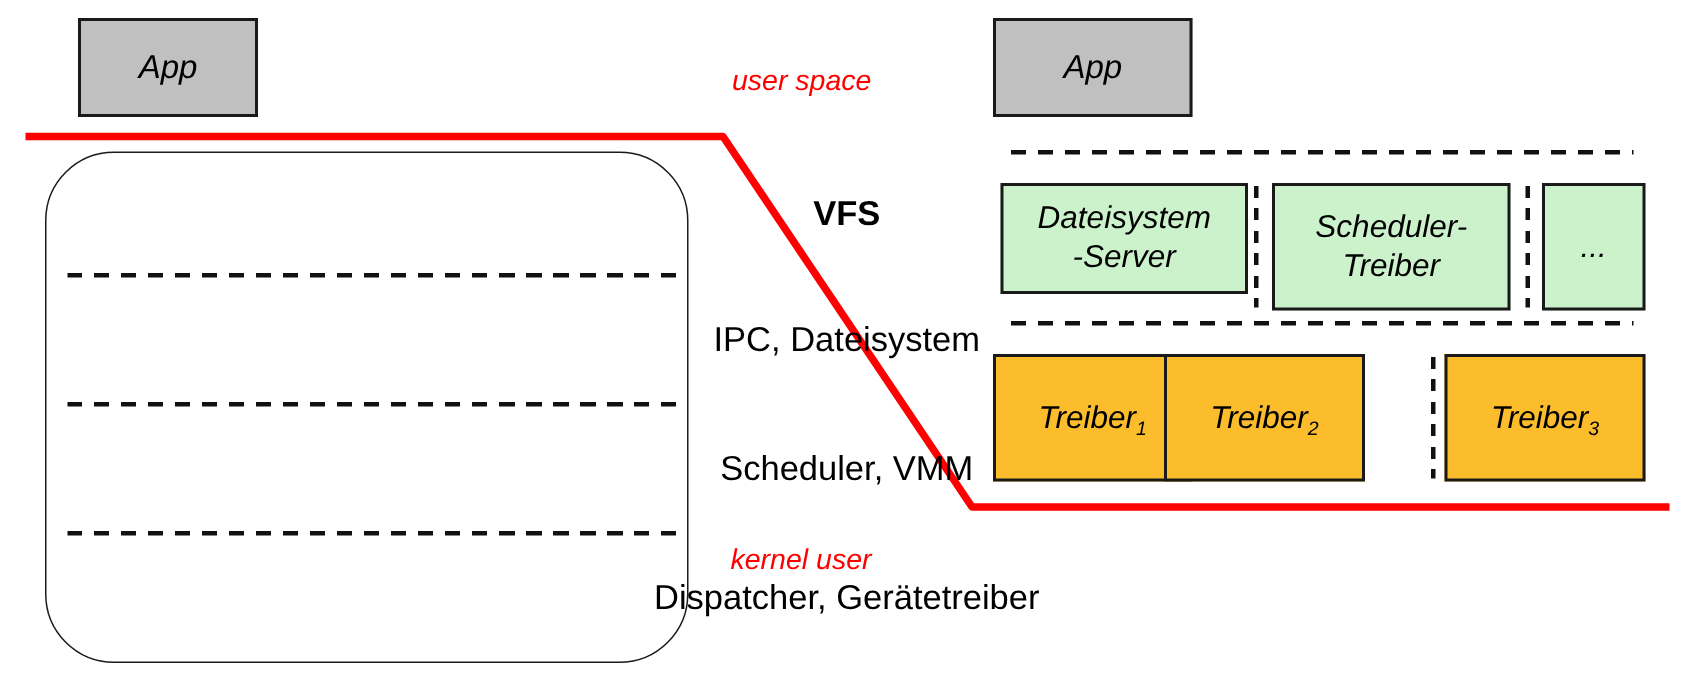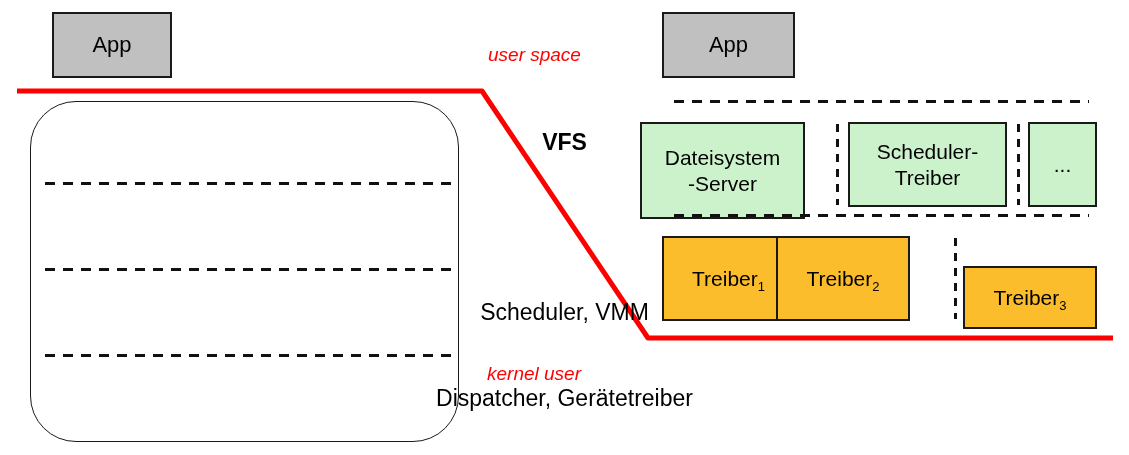--- a/index.html
+++ b/index.html
@@ -2,21 +2,21 @@
 <html><head>
 <meta charset="utf-8">
 <style>
   html,body { margin:0; padding:0; background:#ffffff; }
   #canvas {
     position:relative; width:1129px; height:455px; background:#ffffff;
     font-family:"Liberation Sans", sans-serif; color:#000; overflow:hidden;
   }
   .box {
     position:absolute; box-sizing:border-box; border:2px solid #1a1a1a;
-    display:flex; align-items:center; justify-content:center; text-align:center;
+    display:flex; align-items:center; justify-content:center; text-align:center;font-style:italic;
   }
   .app-box { background:#C0C0C0; font-size:22px; }
   .server-box { background:#CCF2CC; font-size:21px; line-height:26px; }
   .driver-box { background:#FCBD2C; font-size:21px;align-items:center; }
   .driver-box sub { font-size:13px; line-height:0; }
   .outline-box { background:#ffffff; border:1.6px solid #1a1a1a; }
   .mono-box { border-radius:46px; }
   .kernel-box { border-radius:20px; font-size:24px; }
   .mono-row {
     position:absolute; left:0; width:100%; display:flex;
@@ -47,32 +47,33 @@
   <div class="space-label" style="left:488px; top:44px;">user space</div>
   <div class="space-label" style="left:487px; top:363px;">kernel user</div>
 
   <div class="box app-box" style="left:52px; top:12px; width:120px; height:66px;">App</div>
 
   <div class="box outline-box mono-box" style="left:30px; top:101px; width:429px; height:341px;"></div>
 
   <div class="mono-row" style="top:101px; height:82px;font-weight:bold;">VFS</div>
   <div class="hdash" style="left:45px; top:182px; width:410px;"></div>
 
+  <div class="mono-row" style="top:184px; height:85px;">IPC, Dateisystem</div>
   <div class="hdash" style="left:45px; top:268px; width:410px;"></div>
 
   <div class="mono-row" style="top:270px; height:85px;">Scheduler, VMM</div>
   <div class="hdash" style="left:45px; top:354px; width:410px;"></div>
 
   <div class="mono-row" style="top:356px; height:84px;">Dispatcher, Gerätetreiber</div>
 
   <div class="box app-box" style="left:662px; top:12px; width:133px; height:66px;">App</div>
 
   <div class="hdash" style="left:674px; top:100px; width:415px;"></div>
 
-  <div class="box server-box" style="left:640px; top:122px; width:165px; height:97px;align-items:center;">
+  <div class="box server-box" style="left:667px; top:122px; width:165px; height:74px;align-items:center;">
     <div>
       <div>Dateisystem</div>
       <div>-Server</div>
     </div>
   </div>
   <div class="vdash" style="left:836px; top:124px; height:81px;"></div>
 
   <div class="box server-box" style="left:848px; top:122px; width:159px; height:85px;">
     <div>
       <div>Scheduler-</div>
@@ -90,18 +91,18 @@
   <div class="box driver-box" style="left:662px; top:236px; width:133px; height:85px;">
     <span><span>Treiber</span><sub>1</sub></span>
   </div>
   <div class="vdash" style="left:803px; top:238px; height:81px;"></div>
 
   <div class="box driver-box" style="left:776px; top:236px; width:134px; height:85px;">
     <span><span>Treiber</span><sub>2</sub></span>
   </div>
   <div class="vdash" style="left:954px; top:238px; height:81px;"></div>
 
-  <div class="box driver-box" style="left:963px; top:236px; width:134px; height:63px;margin-top:30px;">
+  <div class="box driver-box" style="left:963px; top:236px; width:134px; height:85px;">
     <span><span>Treiber</span><sub>3</sub></span>
   </div>
 
 
 </div>
 
 </body></html>

